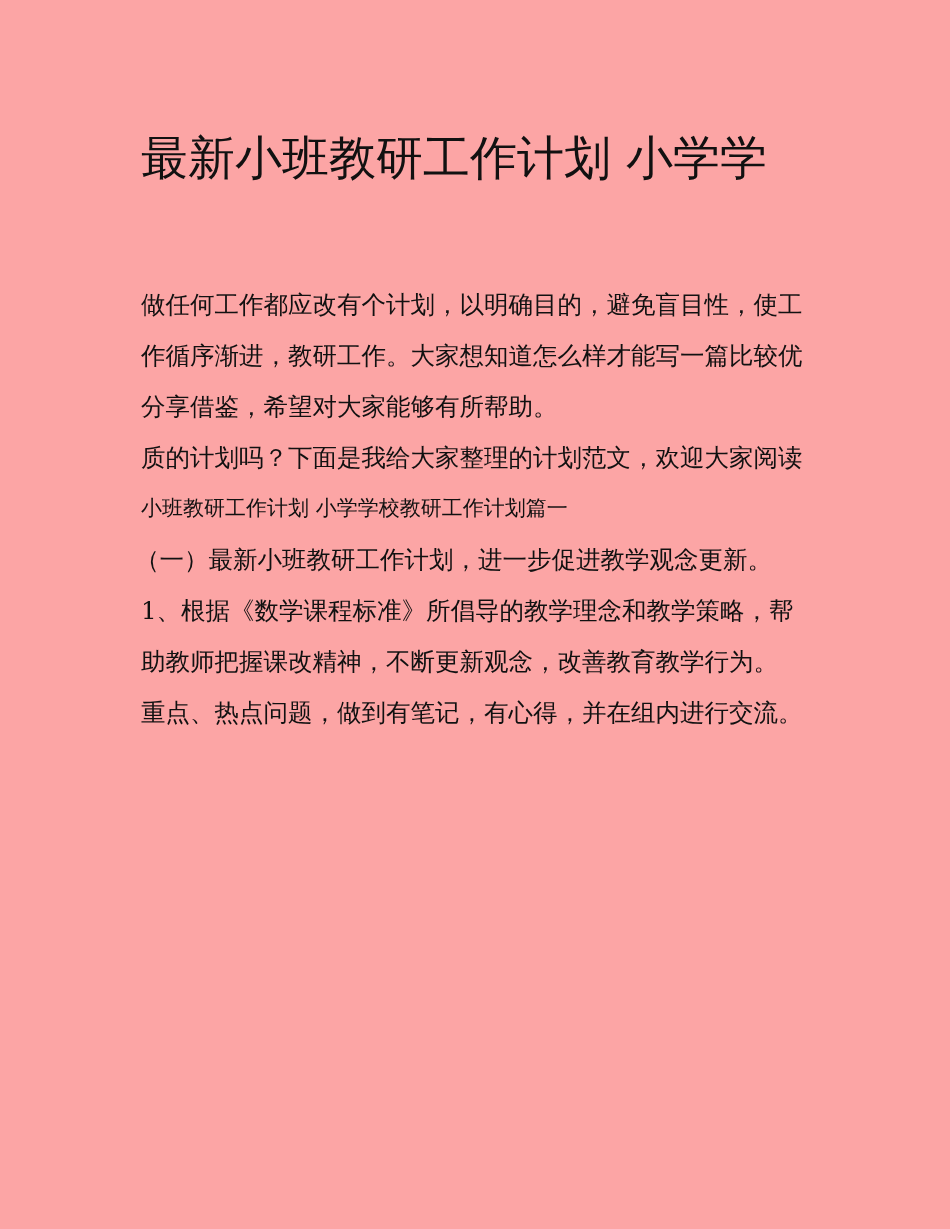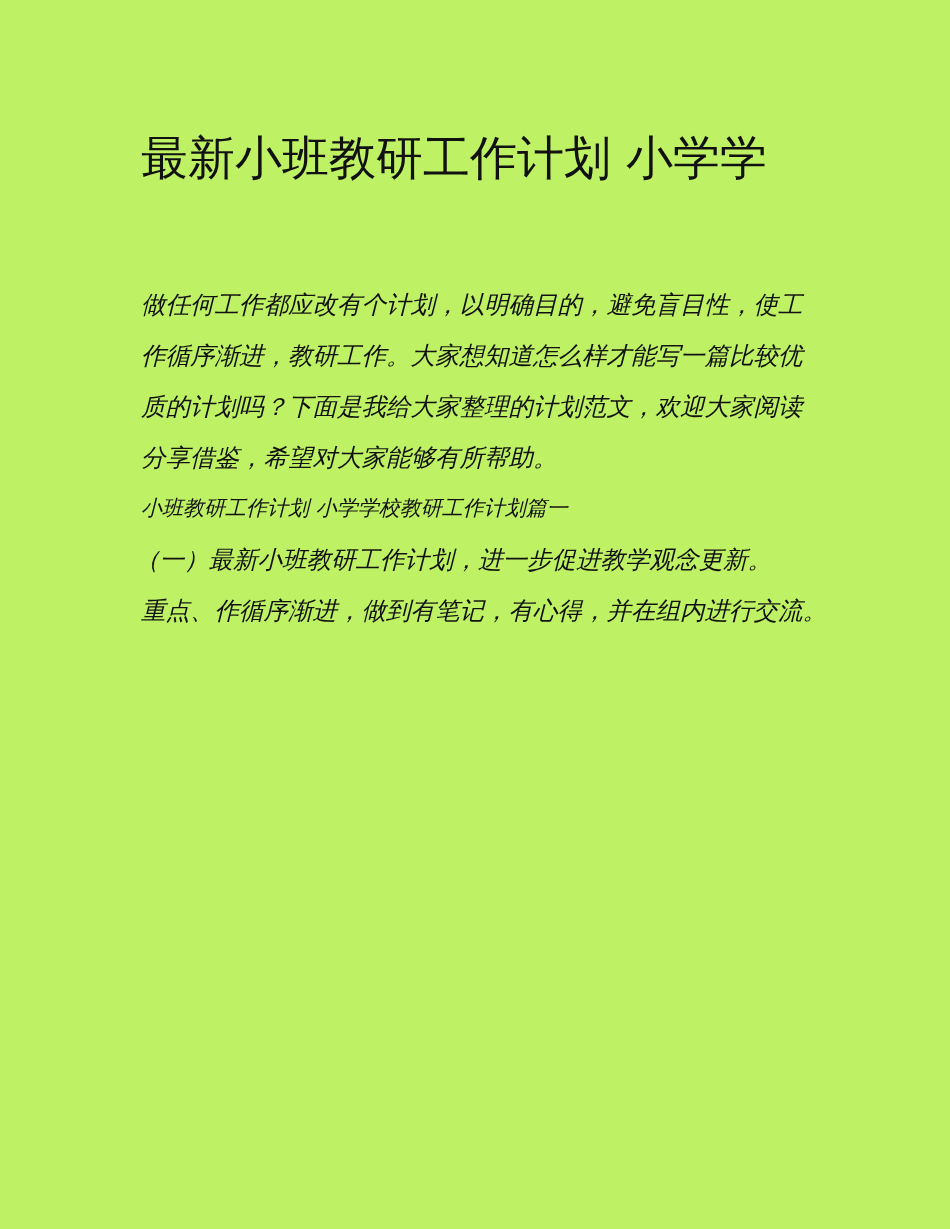--- a/index.html
+++ b/index.html
@@ -13,21 +13,21 @@
       position: relative;
       overflow: hidden;
       font-family: "DejaVu Serif", "Liberation Serif", serif;
       color: #111111;
     }
     .page {
       position: absolute;
       left: 0; top: 0;
       width: 950px;
       height: 1229px;
-      background: #bef264;
+      background: #fca5a5;
     }
     .title {
       position: absolute;
       left: 141px;
       top: 118px;
       width: 680px;
       margin: 0;
       font-weight: normal;
       font-size: 47px;
       line-height: 80px;
@@ -36,21 +36,20 @@
     }
     .title .line {
       display: block;
       white-space: nowrap;
     }
     .body {
       position: absolute;
       left: 141px;
       top: 279px;
       width: 680px;
-      font-style: italic;
     }
     .ln {
       display: block;
       height: 51px;
       line-height: 51px;
       font-size: 24.5px;
       white-space: nowrap;
       color: #111111;
     }
     .ln.small {
@@ -66,29 +65,33 @@
 <div class="page">
 
   <h1 class="title">
     <span class="line">最新小班教研工作计划 小学学</span>
   </h1>
 
   <div class="body">
     <div>
       <span class="ln">做任何工作都应改有个计划，以明确目的，避免盲目性，使工</span>
       <span class="ln">作循序渐进，教研工作。大家想知道怎么样才能写一篇比较优</span>
+      <span class="ln">分享借鉴，希望对大家能够有所帮助。</span>
       <span class="ln">质的计划吗？下面是我给大家整理的计划范文，欢迎大家阅读</span>
-      <span class="ln">分享借鉴，希望对大家能够有所帮助。</span>
     </div>
 
     <span class="ln small">小班教研工作计划 小学学校教研工作计划篇一</span>
 
 
     <span class="ln indent-paren">（一）最新小班教研工作计划，进一步促进教学观念更新。</span>
 
+    <div>
+      <span class="ln">1、根据《数学课程标准》所倡导的教学理念和教学策略，帮</span>
+      <span class="ln">助教师把握课改精神，不断更新观念，改善教育教学行为。</span>
+    </div>
 
     <div>
-      <span class="ln">重点、作循序渐进，做到有笔记，有心得，并在组内进行交流。</span>
+      <span class="ln">重点、热点问题，做到有笔记，有心得，并在组内进行交流。</span>
     </div>
 
   </div>
 
 </div>
 
 </body></html>

